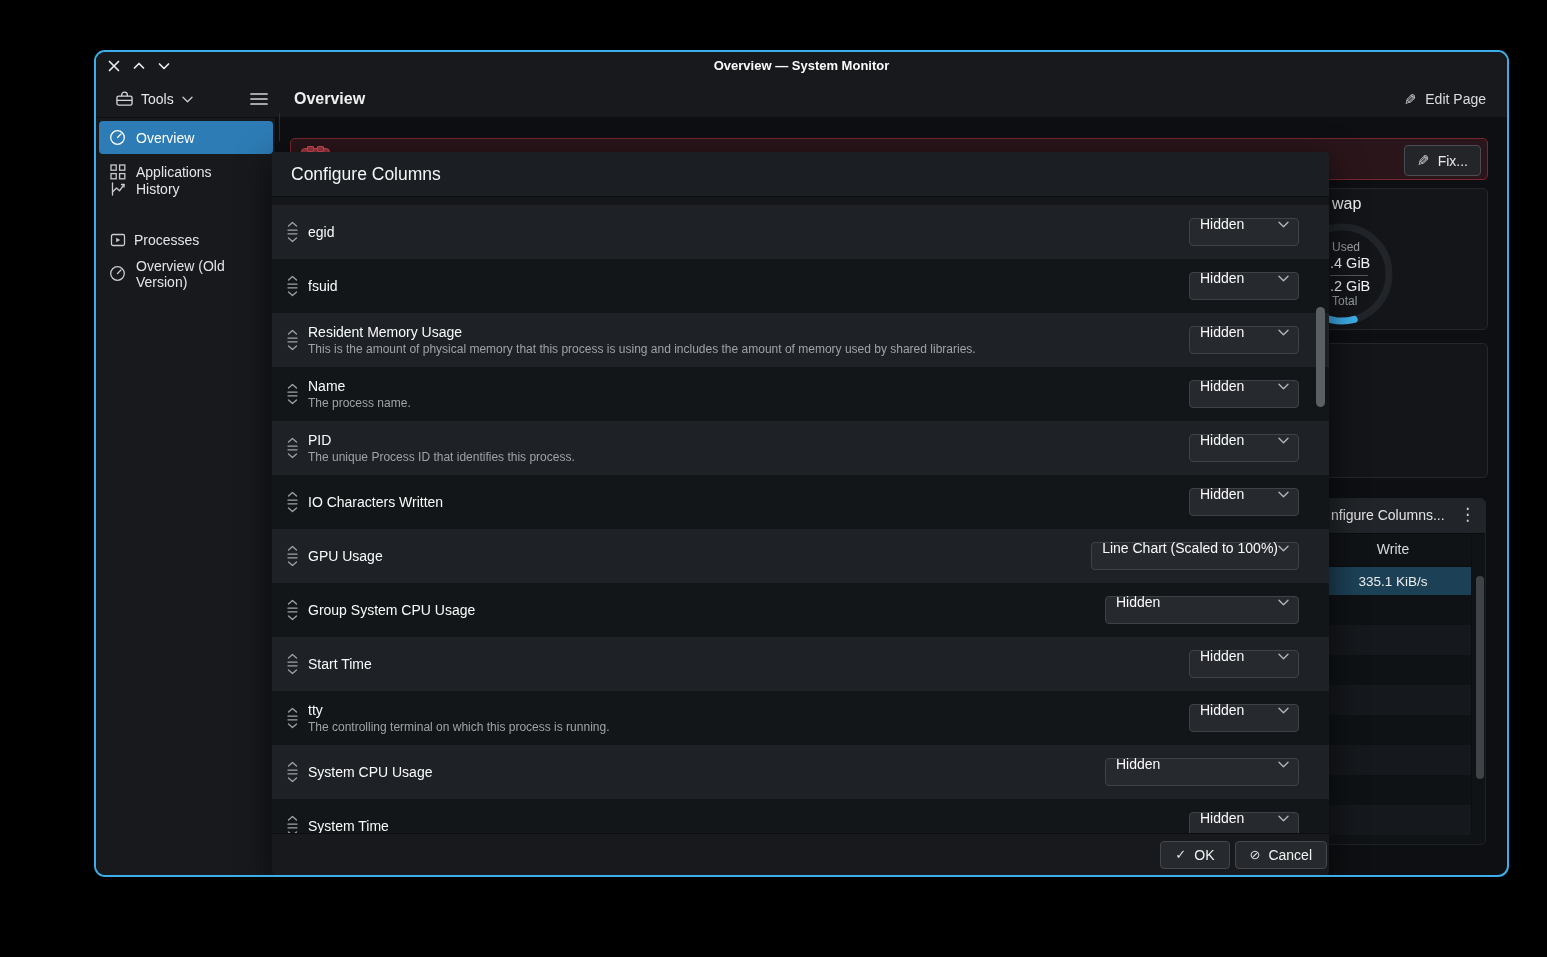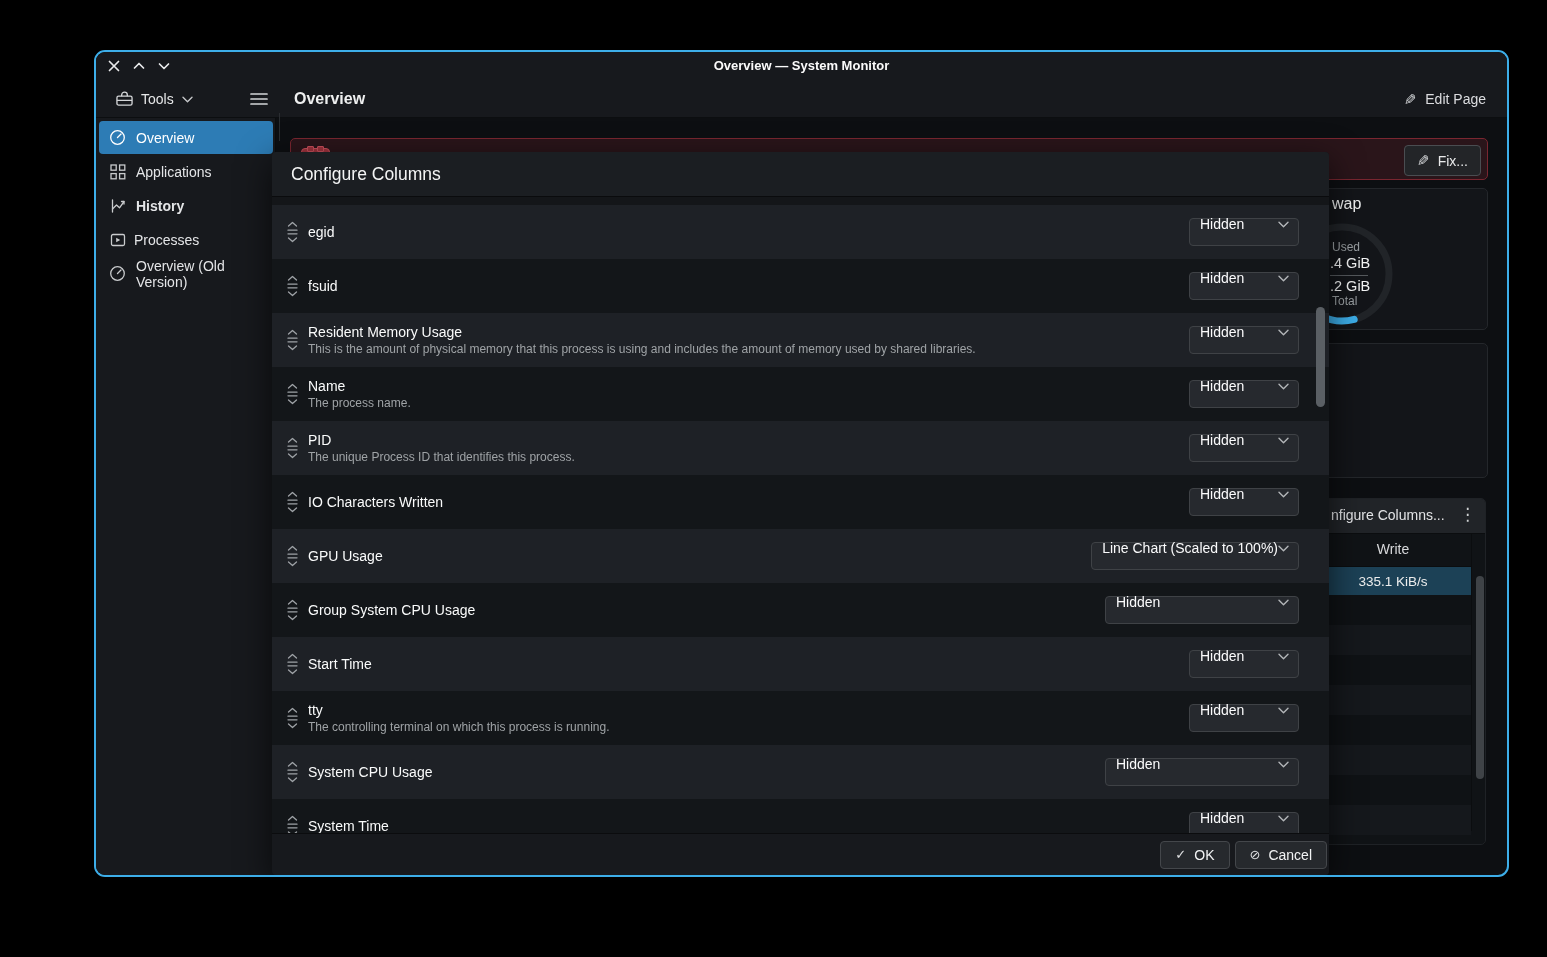--- a/index.html
+++ b/index.html
@@ -157,21 +157,21 @@
               <g fill="none" stroke="#c9cbcd" stroke-width="1.3">
                 <rect x="1" y="1" width="5.2" height="5.2"></rect>
                 <rect x="9.6" y="1" width="5.2" height="5.2"></rect>
                 <rect x="1" y="9.6" width="5.2" height="5.2"></rect>
                 <rect x="9.6" y="9.6" width="5.2" height="5.2"></rect>
               </g>
             </svg>
         </span>
         <span>Applications</span>
       </div>
-      <div class="side-item" style="top:71px;font-weight:bold;">
+      <div class="side-item" style="top:54px;">
         <span class="side-icon">
           <svg width="16" height="16" viewBox="0 0 16 16">
               <g fill="none" stroke="#c9cbcd" stroke-width="1.3" stroke-linecap="round" stroke-linejoin="round">
                 <path d="M2.5 2 V14"></path>
                 <path d="M2.5 11 L6.5 7 L9.5 9.8 L14 3.5"></path>
                 <path d="M11.5 3.5 H14 V6"></path>
               </g>
             </svg>
         </span>
         <span>History</span>

